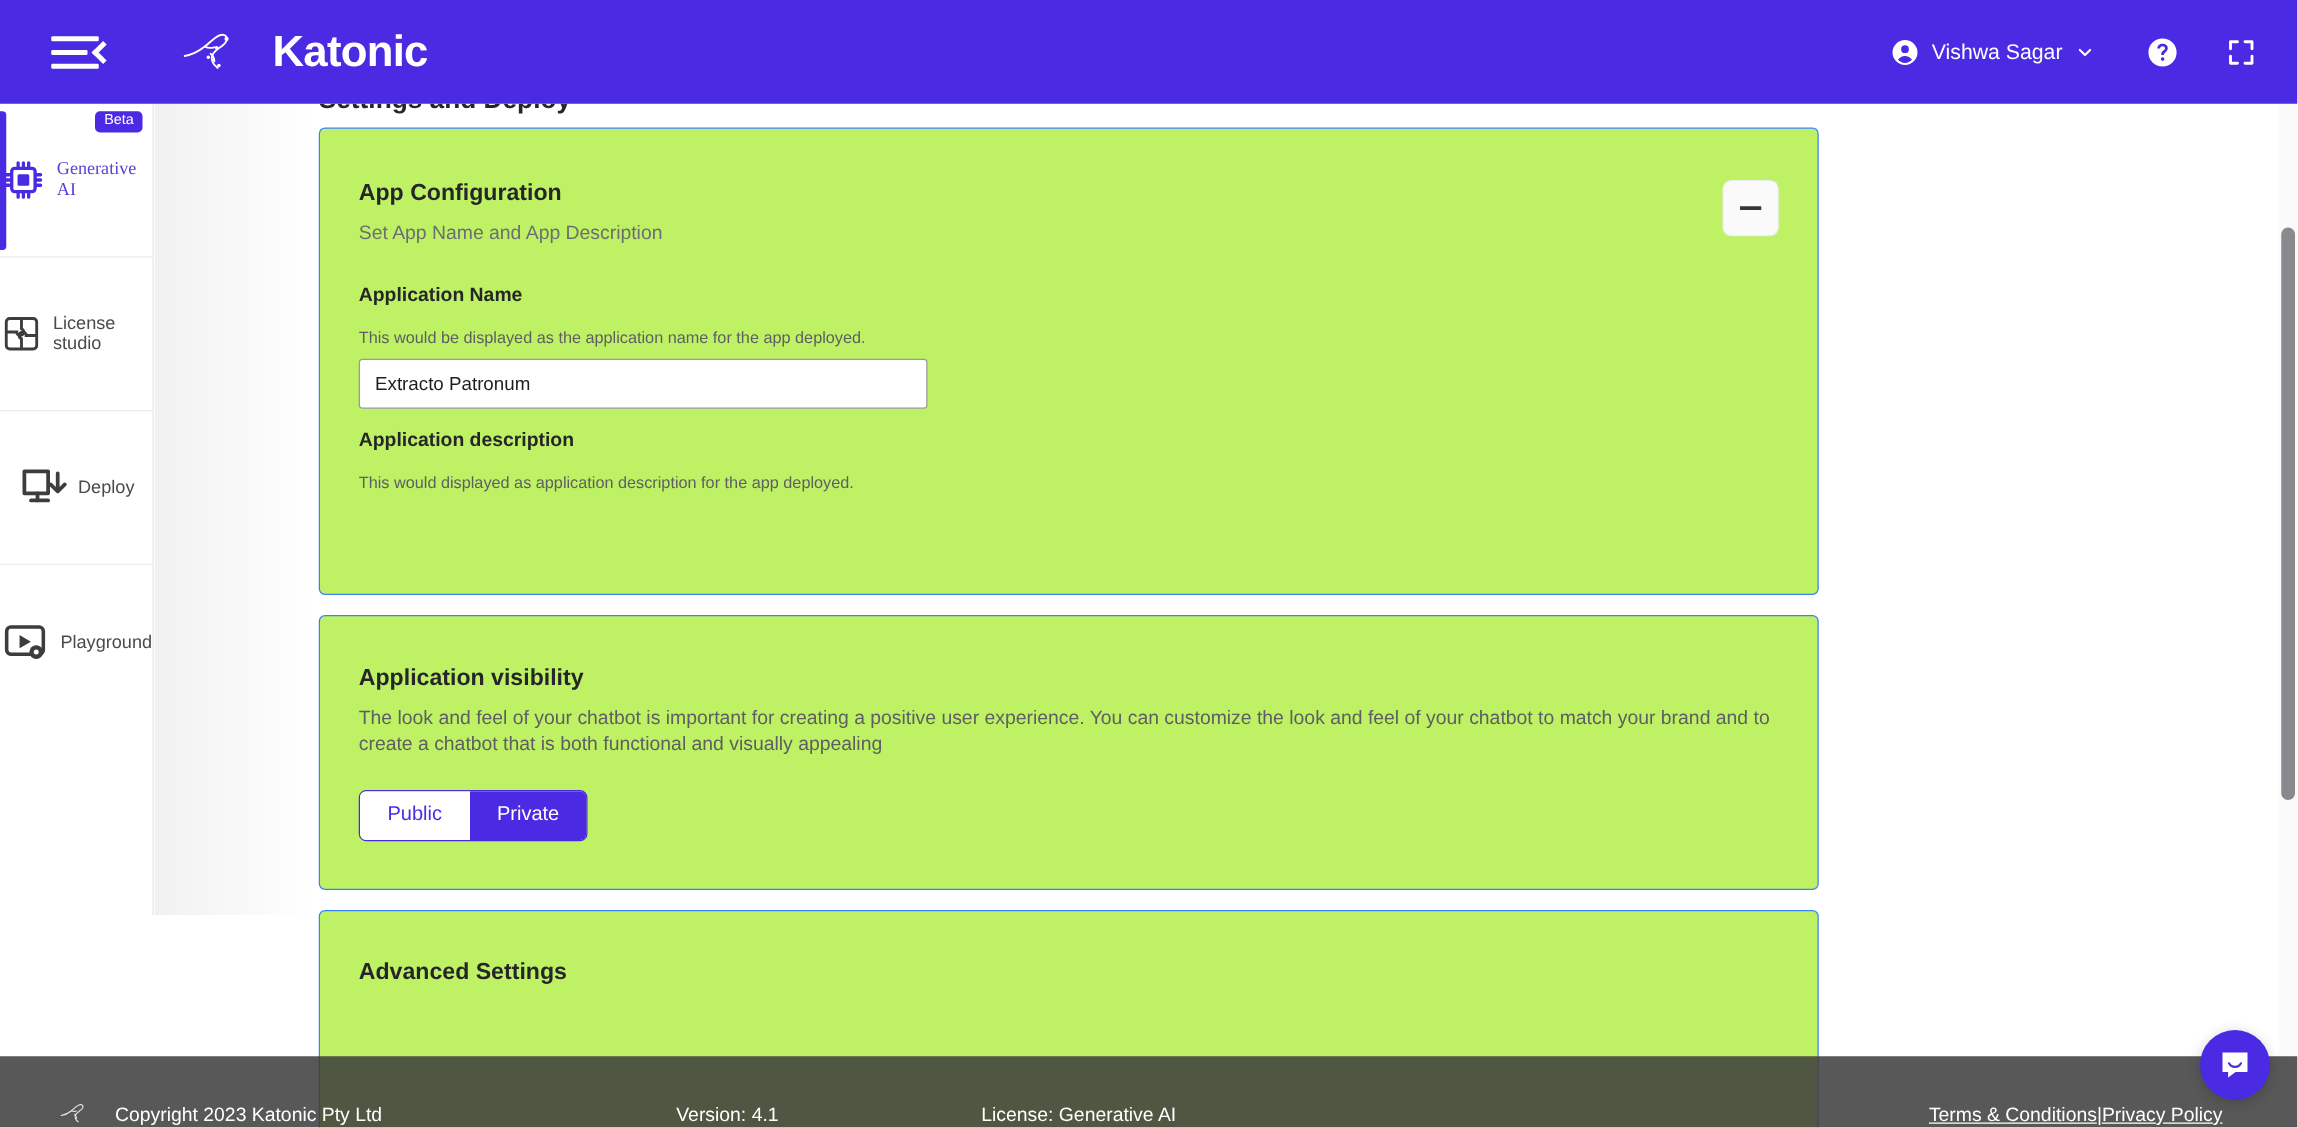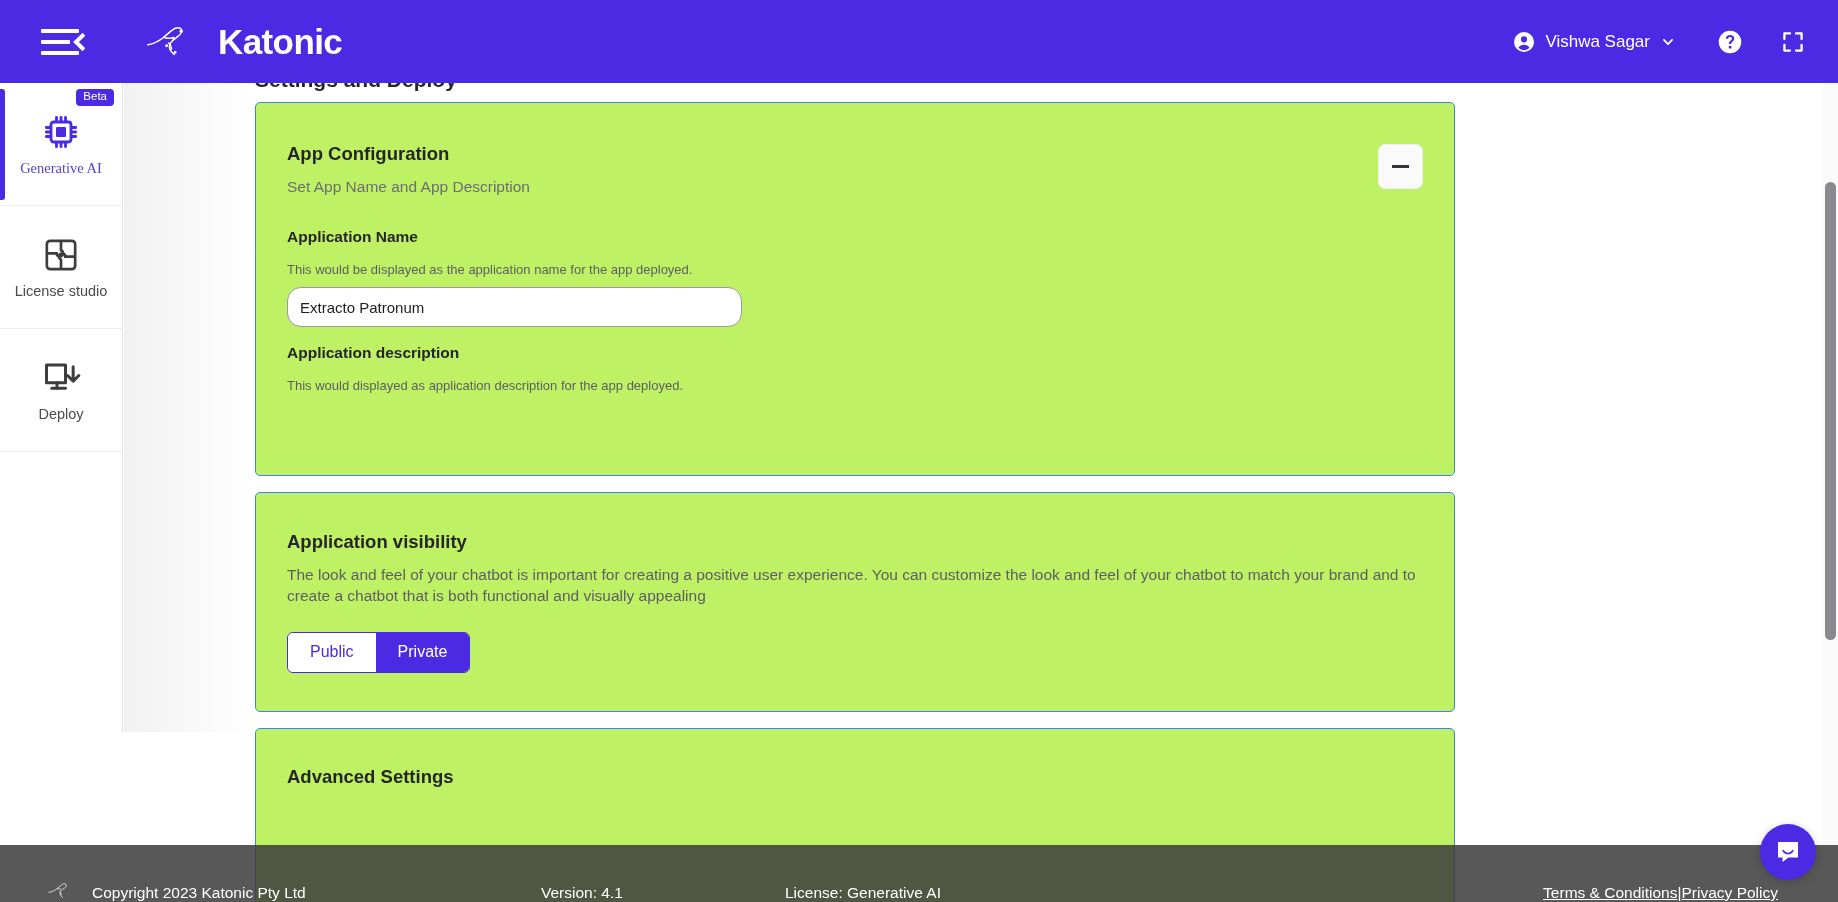--- a/index.html
+++ b/index.html
@@ -70,21 +70,21 @@
   }
   .side-shadow {
     position: absolute; top: 83px; left: 124px;
     width: 130px; height: 649px;
     background: linear-gradient(to right, rgba(0,0,0,0.055), rgba(0,0,0,0));
     z-index: 29; pointer-events: none;
   }
   .nav-item {
     position: relative;
     height: 123px;
-    display: flex; flex-direction: column;
+    display: flex; flex-direction: row;
     align-items: center; justify-content: center;
     gap: 8px; cursor: pointer;
     border-bottom: 1px solid #ececed;
   }
   .nav-item .nav-icon { width: 40px; height: 40px; display: block; }
   .nav-label { font-size: 14.5px; color: #4a4a4d; }
   .nav-item.active .nav-label { color: #5b3fd4; font-family: Liberation Serif, serif; }
   .nav-item.active::before {
     content: ""; position: absolute; left: 0; top: 6px;
     width: 5px; height: 111px; background: #4a2ae3;
@@ -134,21 +134,21 @@
   .collapse-btn .dash { width: 17px; height: 3px; background: #36363a; }
 
   .field-label {
     font-size: 15.5px; font-weight: 700; color: #26262a;
     margin-top: 31px;
   }
   .field-help { font-size: 13px; color: #5e5e63; margin-top: 16px; }
   .text-input {
     margin-top: 10px;
     width: 455px; height: 40px;
-    border: 1px solid #9a9a9e; border-radius: 14px;
+    border: 1px solid #9a9a9e; border-radius: 3px;
     padding: 0 12px; font-size: 15px; color: #1e1e22;
     font-family: "Liberation Sans", sans-serif;
     background: #fff; outline: none;
   }
   .text-area {
     margin-top: 10px;
     width: 455px; height: 81px;
     border: 1px solid #9a9a9e; border-radius: 5px;
     padding: 9px 12px; font-size: 15px; color: #1e1e22;
     font-family: "Liberation Sans", sans-serif;
@@ -289,20 +289,29 @@
     <div class="nav-item">
       <svg class="nav-icon" viewBox="0 0 24 24" fill="none" stroke="#3d3d40" stroke-width="1.8">
         <path d="M3.3 4.2h11.4v10.6H3.3z" stroke-linejoin="round"></path>
         <path d="M6.5 18.2h8.2" stroke-linecap="round"></path>
         <path d="M9.6 14.8v3.4" stroke-linecap="round"></path>
         <path d="M19.3 5.2v8.6M15.9 10.5l3.4 3.4 3.4-3.4" stroke-linecap="round" stroke-linejoin="round"></path>
       </svg>
       <span class="nav-label">Deploy</span>
     </div>
 
+    <div class="nav-item" style="border-bottom:none;">
+      <svg class="nav-icon" viewBox="0 0 24 24" fill="none" stroke="#3d3d40" stroke-width="1.7">
+        <rect x="3.2" y="4.6" width="17.6" height="13" rx="2"></rect>
+        <path d="M9.4 8.4l5.4 3.2-5.4 3.2z" fill="#3d3d40" stroke="none"></path>
+        <circle cx="17.4" cy="16.6" r="3.3" fill="#3d3d40" stroke="none"></circle>
+        <circle cx="17.4" cy="16.6" r="1.2" fill="#fff" stroke="none"></circle>
+      </svg>
+      <span class="nav-label">Playground</span>
+    </div>
   </div>
 
   <div class="scrollbar-track"></div>
   <div class="scrollbar-thumb"></div>
 
   <div class="header">
     <div class="hamburger">
       <span></span>
         <span></span>
         <span></span>

